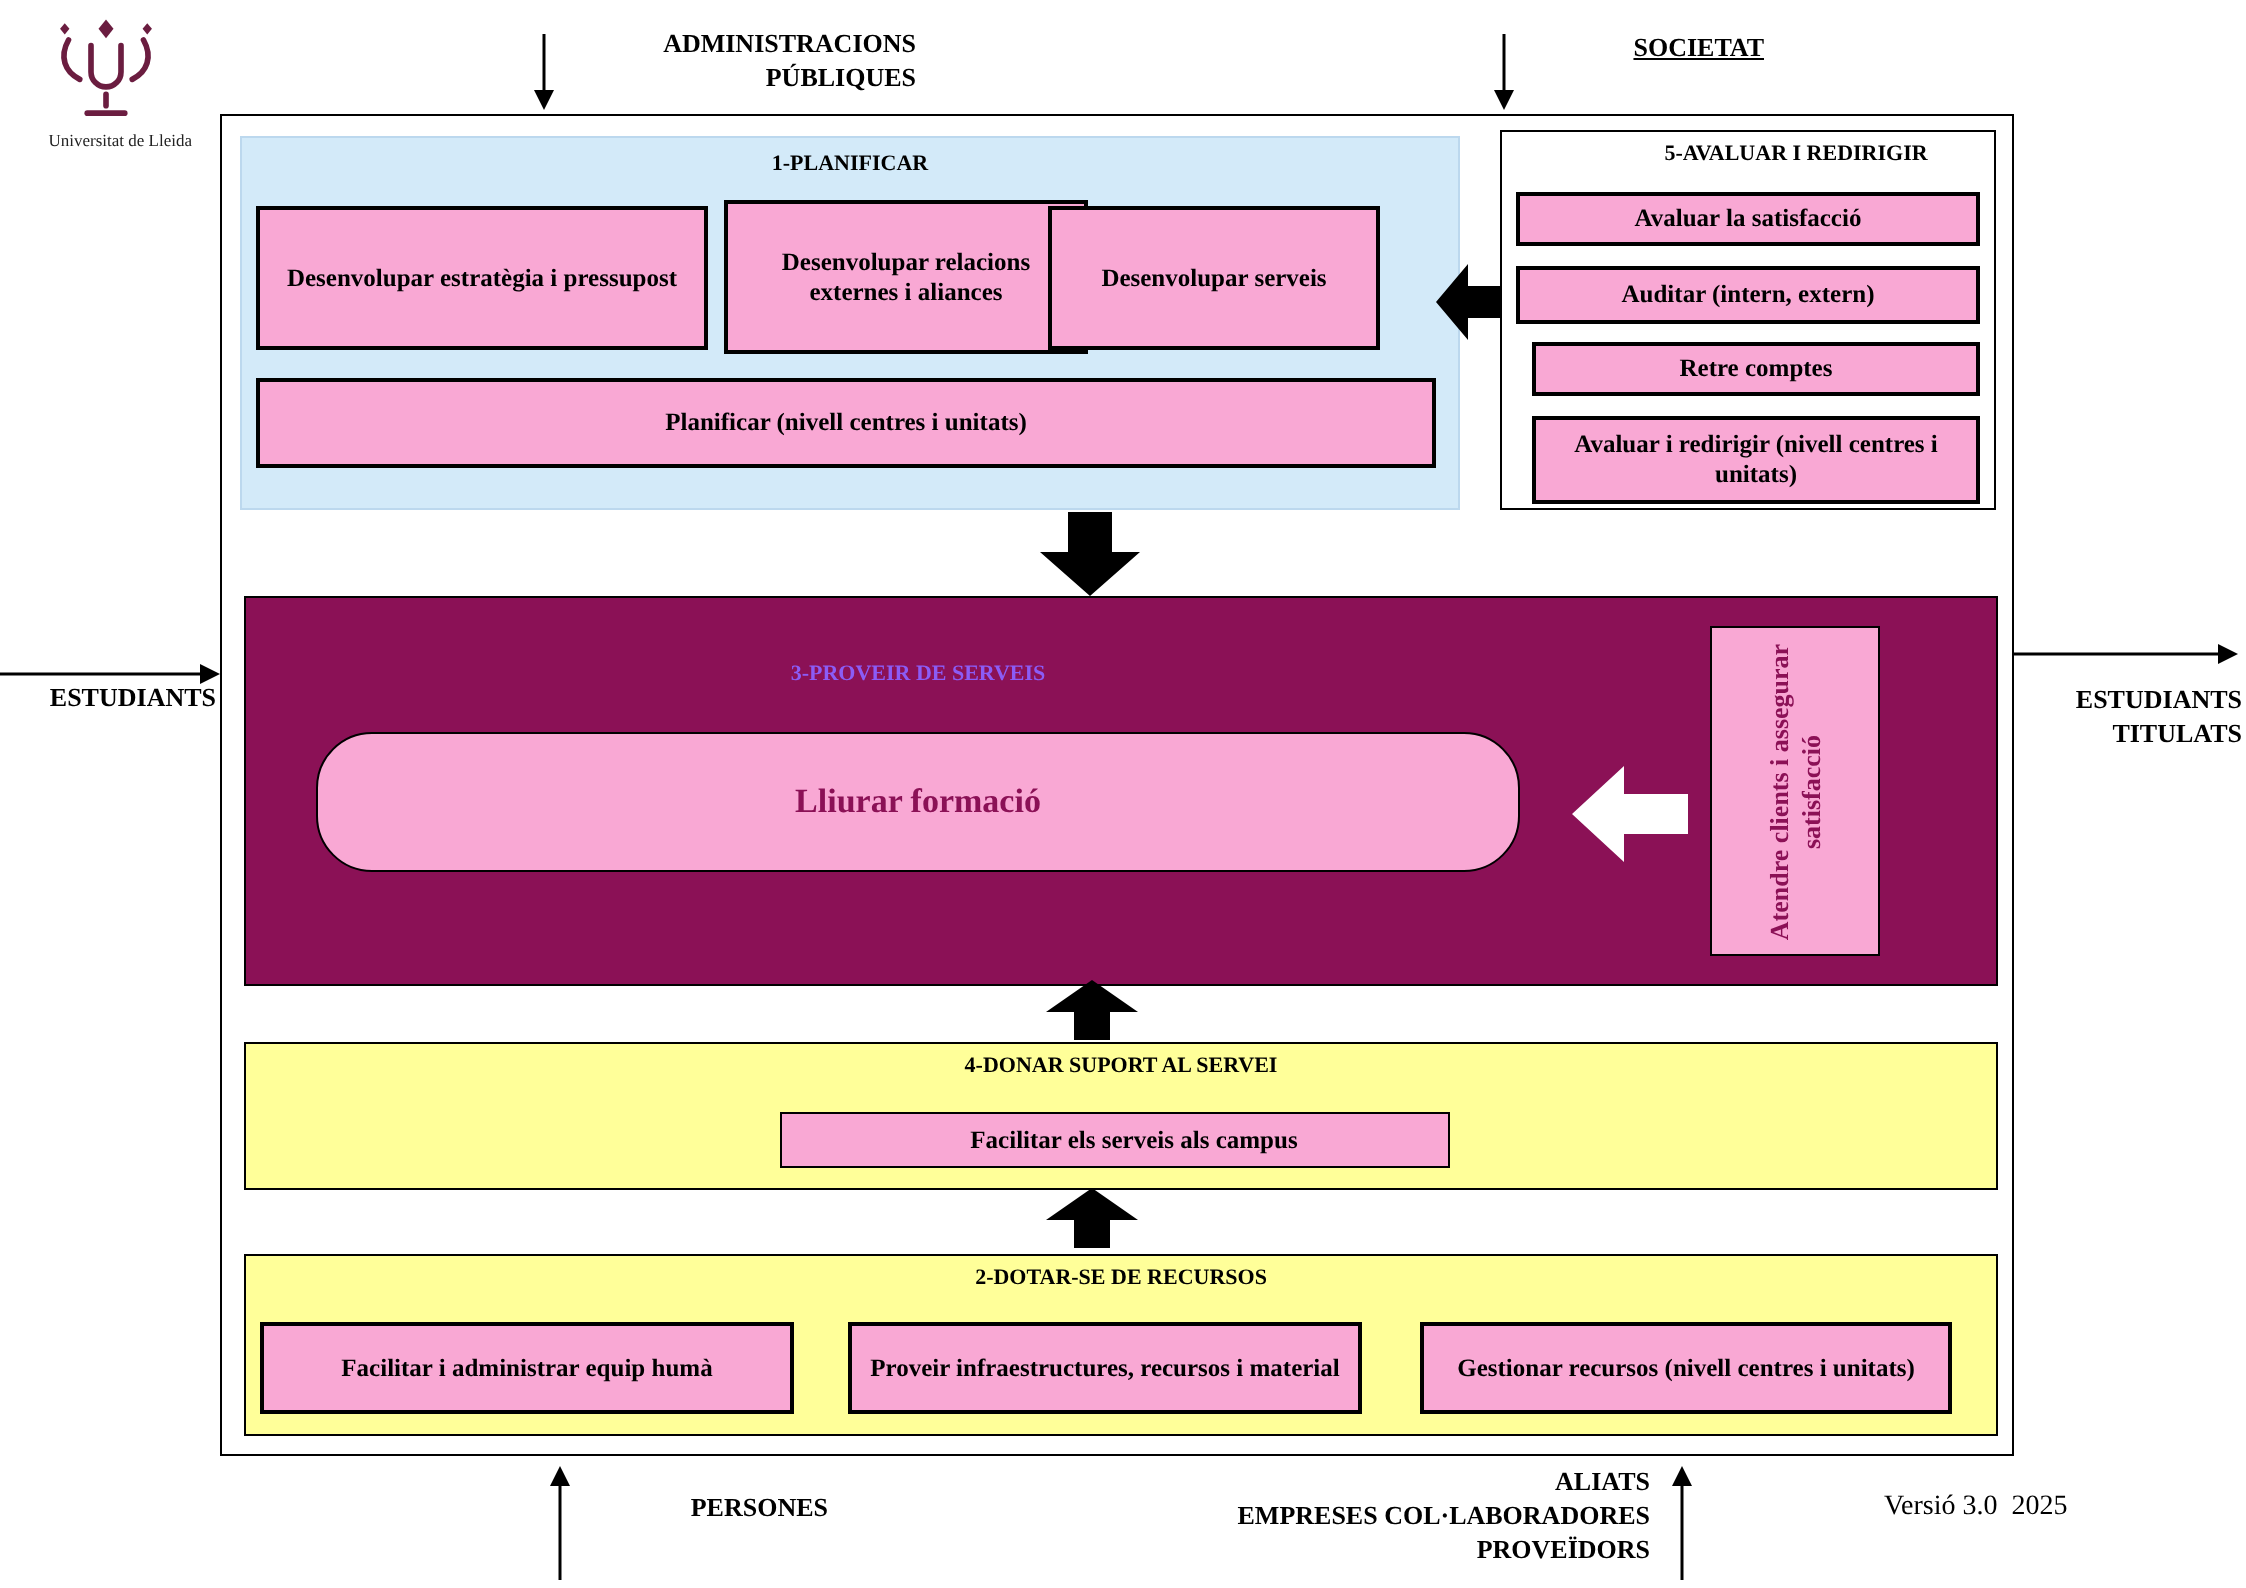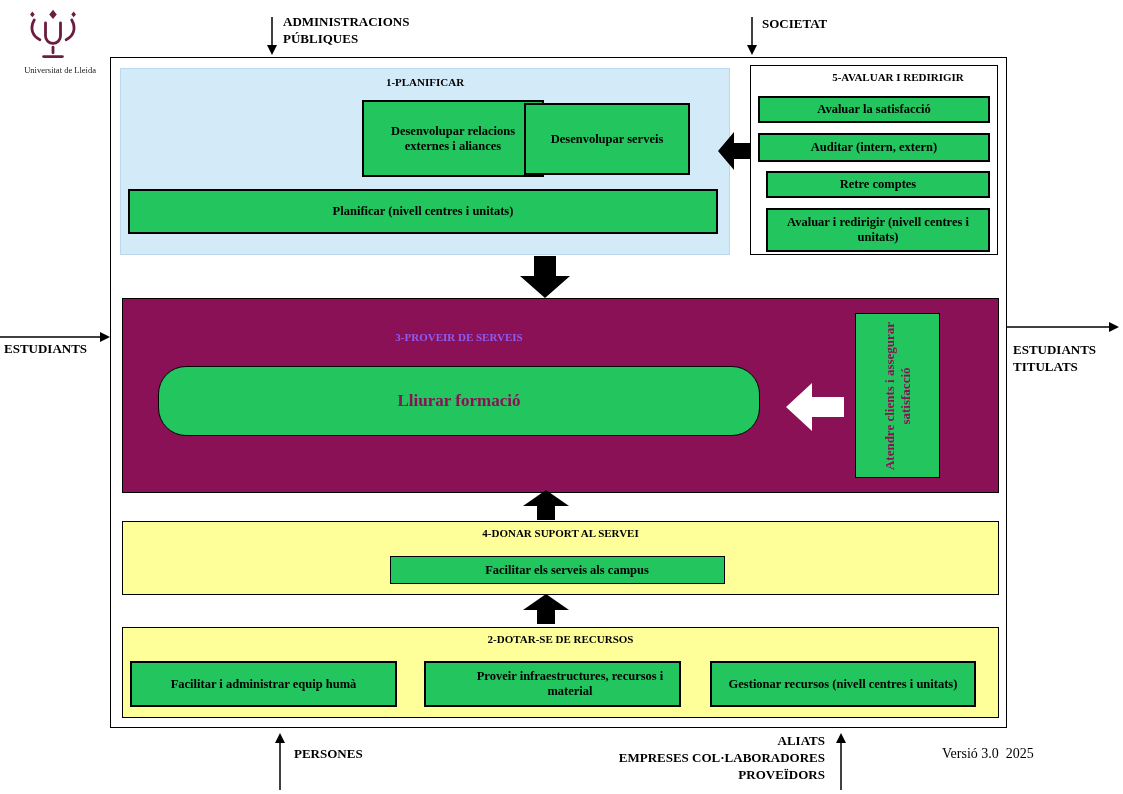--- a/index.html
+++ b/index.html
@@ -1,26 +1,26 @@
 <!DOCTYPE html>
 <html style="--planificar-bg: #d3eaf9; --proveir-bg: #8b1156; --support-bg: #ffff99; --accent-text: #8b1156;"><head>
 <meta charset="utf-8">
 <style>
   html,body{margin:0;padding:0;background:#fff;}
   .canvas{
     position:relative;width:1123px;height:794px;background:#fff;overflow:hidden;
     font-family:"Liberation Serif","DejaVu Serif",serif;color:#000;
   }
   .abs{position:absolute;}
-  .ext{font-size:13px;font-weight:bold;white-space:pre-line;line-height:1.3;}
+  .ext{font-size:13px;font-weight:bold;white-space:pre-line;line-height:1.3;text-align:right;}
   .frame{border:1px solid #000;box-sizing:border-box;}
   .section{box-sizing:border-box;}
   .section-title{font-size:11px;font-weight:bold;text-align:center;}
   .wbox{
-    background:#22c55e;border:2px solid #000;box-sizing:border-box;
+    background:#f9a8d4;border:2px solid #000;box-sizing:border-box;
     display:flex;align-items:center;justify-content:center;text-align:center;
     font-size:12.5px;font-weight:bold;line-height:1.2;padding:2px 6px;
   }
   .thinbox{border-width:1px;}
   .blue{background:var(--planificar-bg,#d3eaf9);border:1px solid #bcd8ee;}
   .magenta{background:var(--proveir-bg,#8b1156);border:1px solid #000;}
   .yellow{background:var(--support-bg,#ffff99);border:1px solid #000;}
   .accent-text{color:var(--accent-text,#8b1156);}
   .lliurar{font-size:17px;border-radius:28px;}
   .version{font-size:14px;white-space:pre;}
@@ -48,30 +48,31 @@
     <div class="logo-caption">Universitat de Lleida</div>
   </div>
 
   <div class="abs ext" style="left:283px;top:14px;width:175px;">ADMINISTRACIONS
 PÚBLIQUES</div>
   <svg class="abs" style="left:266px;top:17px;" width="12" height="38">
     <line x1="6" y1="0" x2="6" y2="29" stroke="#000" stroke-width="1.5"></line>
     <polygon points="1,28 11,28 6,38" fill="#000"></polygon>
   </svg>
 
-  <div class="abs ext" style="left:762px;top:16px;width:120px;">SOCIETAT</div>
+  <div class="abs ext" style="left:762px;top:16px;width:120px;text-decoration:underline;">SOCIETAT</div>
   <svg class="abs" style="left:746px;top:17px;" width="12" height="38">
     <line x1="6" y1="0" x2="6" y2="29" stroke="#000" stroke-width="1.5"></line>
     <polygon points="1,28 11,28 6,38" fill="#000"></polygon>
   </svg>
 
   <div class="abs frame" style="left:110px;top:57px;width:897px;height:671px;"></div>
 
   <div class="abs section blue" style="left:120px;top:68px;width:610px;height:187px;"></div>
   <div class="abs section-title" style="left:120px;top:76px;width:610px;">1-PLANIFICAR</div>
+  <div class="abs wbox" style="left:128px;top:103px;width:226px;height:72px;">Desenvolupar estratègia i pressupost</div>
   <div class="abs wbox" style="left:362px;top:100px;width:182px;height:77px;">Desenvolupar relacions externes i aliances</div>
   <div class="abs wbox" style="left:524px;top:103px;width:166px;height:72px;">Desenvolupar serveis</div>
   <div class="abs wbox" style="left:128px;top:189px;width:590px;height:45px;">Planificar (nivell centres i unitats)</div>
 
   <div class="abs frame" style="left:750px;top:65px;width:248px;height:190px;background:#fff;"></div>
   <div class="abs section-title" style="left:750px;top:71px;width:296px;">5-AVALUAR I REDIRIGIR</div>
   <div class="abs wbox" style="left:758px;top:96px;width:232px;height:27px;">Avaluar la satisfacció</div>
   <div class="abs wbox" style="left:758px;top:133px;width:232px;height:29px;">Auditar (intern, extern)</div>
   <div class="abs wbox" style="left:766px;top:171px;width:224px;height:27px;">Retre comptes</div>
   <div class="abs wbox" style="left:766px;top:208px;width:224px;height:44px;">Avaluar i redirigir (nivell centres i unitats)</div>
@@ -115,21 +116,21 @@
   <div class="abs section-title" style="left:122px;top:527px;width:877px;">4-DONAR SUPORT AL SERVEI</div>
   <div class="abs wbox thinbox" style="left:390px;top:556px;width:335px;height:28px;padding-left:25px;">Facilitar els serveis als campus</div>
 
   <svg class="abs" style="left:523px;top:594px;" width="46" height="30">
     <polygon points="23,0 46,16 32,16 32,30 14,30 14,16 0,16" fill="#000"></polygon>
   </svg>
 
   <div class="abs section yellow" style="left:122px;top:627px;width:877px;height:91px;"></div>
   <div class="abs section-title" style="left:122px;top:633px;width:877px;">2-DOTAR-SE DE RECURSOS</div>
   <div class="abs wbox" style="left:130px;top:661px;width:267px;height:46px;">Facilitar i administrar equip humà</div>
-  <div class="abs wbox" style="left:424px;top:661px;width:257px;height:46px;padding-left:41px;">Proveir infraestructures, recursos i material</div>
+  <div class="abs wbox" style="left:424px;top:661px;width:257px;height:46px;">Proveir infraestructures, recursos i material</div>
   <div class="abs wbox" style="left:710px;top:661px;width:266px;height:46px;">Gestionar recursos (nivell centres i unitats)</div>
 
   <div class="abs ext" style="left:294px;top:746px;width:120px;">PERSONES</div>
   <svg class="abs" style="left:274px;top:733px;" width="12" height="57">
     <line x1="6" y1="57" x2="6" y2="9" stroke="#000" stroke-width="1.5"></line>
     <polygon points="1,10 11,10 6,0" fill="#000"></polygon>
   </svg>
 
   <div class="abs ext" style="left:565px;top:733px;width:260px;text-align:right;">ALIATS
 EMPRESES COL·LABORADORES

